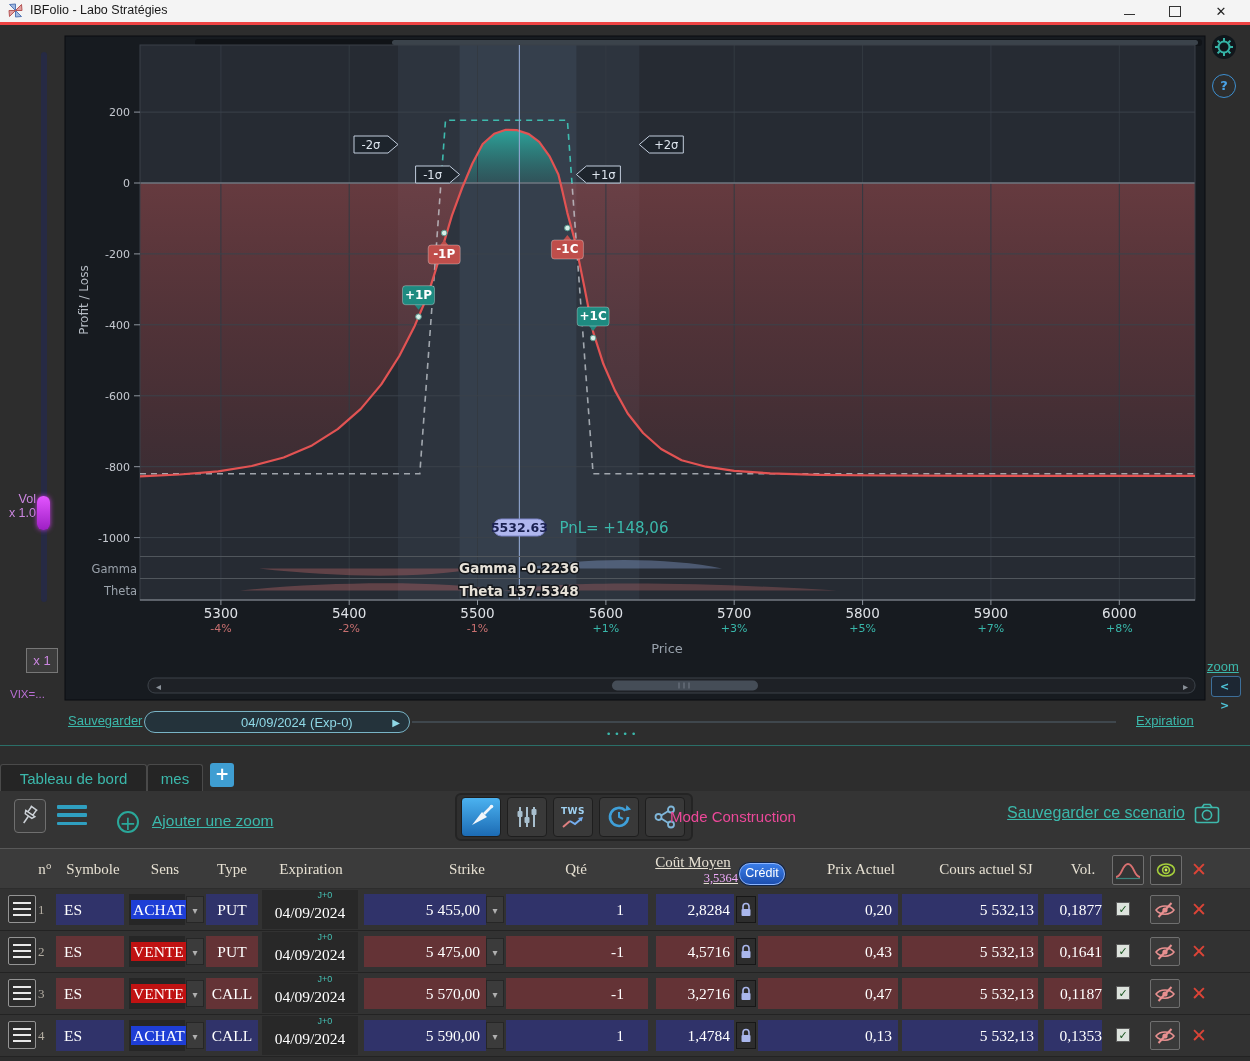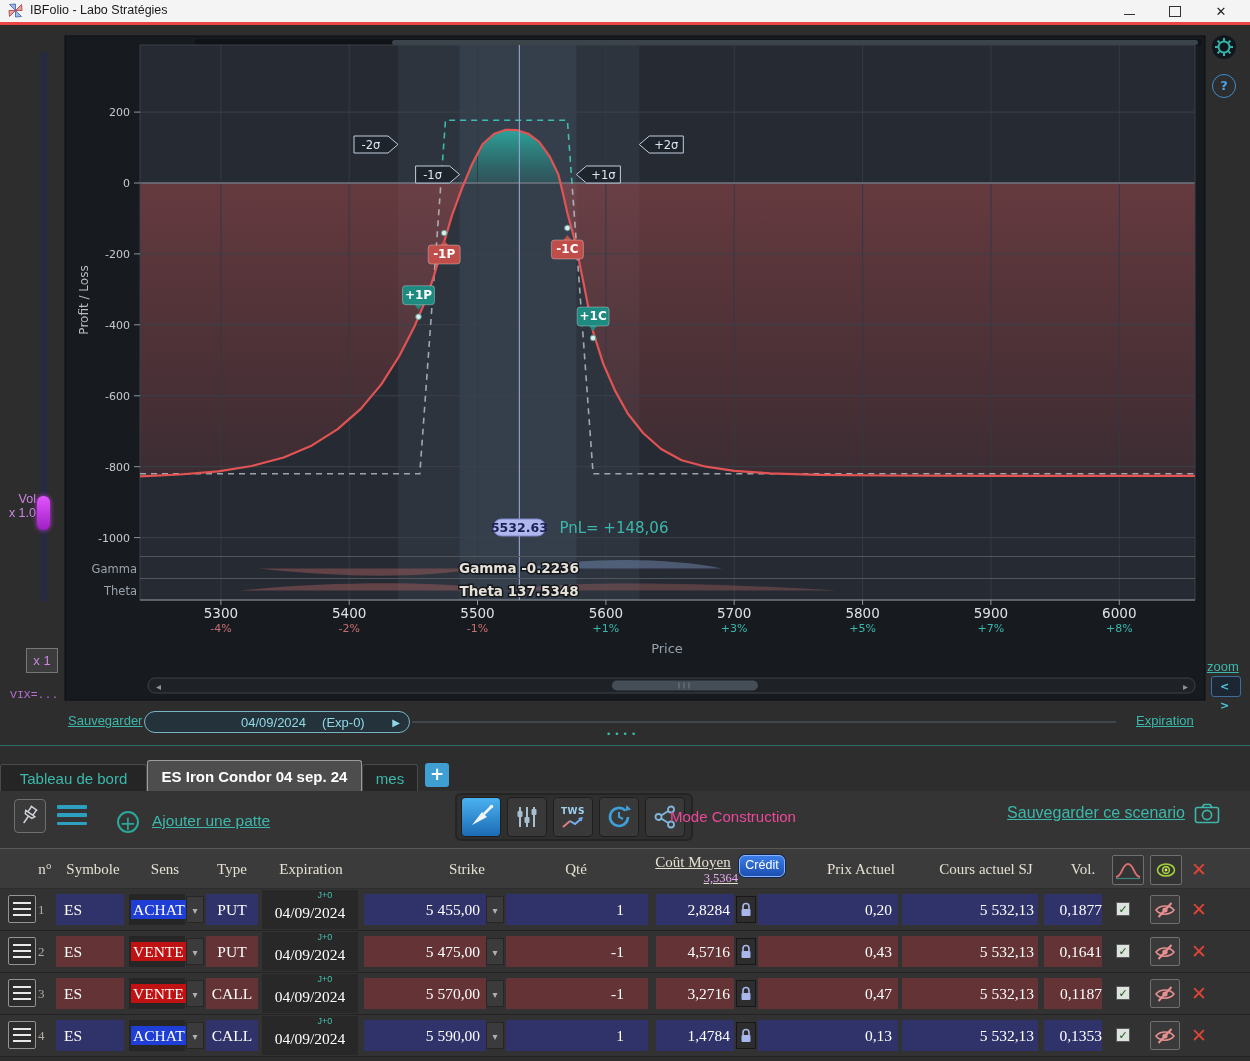--- a/index.html
+++ b/index.html
@@ -11,31 +11,31 @@
   .titlebar .ttext{position:absolute;left:30px;top:3px;font-size:12.5px;color:#1a1a1a;}
   .wbtn{position:absolute;top:0;width:46px;height:22px;display:flex;align-items:center;justify-content:center;color:#222;}
   .minbar{width:11px;height:1.5px;background:#333;margin-top:7px;}
   .maxbox{width:10px;height:9px;border:1.2px solid #333;}
   .closex{font:13px "DejaVu Sans",sans-serif;color:#222;}
   
   .vollabel{position:absolute;left:0px;top:492px;width:36px;text-align:right;color:#cb86e0;font-size:12.5px;line-height:14px;z-index:10;}
   .voltrack{position:absolute;left:41px;top:52px;width:6px;height:550px;background:#262a44;border-radius:3px;z-index:10;}
   .volhandle{position:absolute;left:-4px;top:444px;width:13px;height:34px;border-radius:6px;background:linear-gradient(#e355ff,#9d1fc4);box-shadow:0 0 5px #c23ae0;}
   .x1btn{position:absolute;left:26px;top:648px;width:30px;height:23px;border:1px solid #777;background:#3c3c3c;color:#cb86e0;font-size:13px;text-align:center;line-height:23px;z-index:10;}
-  .vix{position:absolute;left:10px;top:688px;color:#b96fd4;font-size:11.5px;z-index:10;font-family:Liberation Mono, monospace;}
+  .vix{position:absolute;left:10px;top:688px;color:#b96fd4;font-size:11.5px;z-index:10;}
   
   .gearbtn{position:absolute;left:1211px;top:34px;width:26px;height:26px;z-index:10;}
   .helpbtn{position:absolute;left:1212px;top:74px;width:22px;height:22px;border:1.6px solid #3d8fd0;border-radius:50%;color:#4aa3e8;font:bold 13px/22px "DejaVu Sans",sans-serif;text-align:center;z-index:10;}
   .zoomlink{position:absolute;left:1207px;top:659px;font-size:13px;color:#3bb8ab;text-decoration:underline;z-index:10;}
   .zoombtn{position:absolute;left:1211px;top:676px;width:28px;height:19px;border:1.6px solid #3d6f9a;border-radius:3px;background:#1d2733;color:#4ec4d8;font:bold 11px/19px "DejaVu Sans",sans-serif;text-align:center;letter-spacing:3px;z-index:10;}
   
   .nowlink{position:absolute;left:68px;top:713px;font-size:13px;color:#3bb8ab;text-decoration:underline;z-index:10;}
   .datepill{position:absolute;left:144px;top:711px;width:264px;height:20px;border:1.5px solid #79b4c6;border-radius:11px;background:#24333b;color:#8fd8e6;font-size:13px;z-index:10;display:flex;align-items:center;}
   .datepill .dp-date{margin-left:96px;}
-  .datepill .dp-exp{margin-left:16px;}
+  .datepill .dp-exp{margin-left:4px;}
   .datepill .dp-play{margin-left:auto;margin-right:9px;font-size:10px;color:#8fd8e6;}
   .timetrack{position:absolute;left:412px;top:721px;width:704px;height:2px;background:#4a5660;opacity:.65;z-index:9;}
   .explink{position:absolute;left:1136px;top:713px;font-size:13px;color:#3bb8ab;text-decoration:underline;z-index:10;}
   .dotsep{position:absolute;left:606px;top:729px;color:#3bb8ab;font:9px "DejaVu Sans",sans-serif;letter-spacing:3px;z-index:10;}
   .tealline{position:absolute;left:0;top:745px;width:1250px;height:1px;background:#2a6f68;z-index:9;}
   
   .tabstrip{position:absolute;left:0;top:758px;width:1250px;height:33px;border-bottom:1px solid #7a7a7a;display:flex;align-items:flex-end;z-index:10;}
   .tab{height:27px;line-height:27px;text-align:center;background:#252525;color:#3bb8ab;font-size:15px;border:1px solid #4a4a4a;border-bottom:none;border-radius:3px 3px 0 0;box-sizing:border-box;}
   .tab.active{height:32px;line-height:32px;background:#4d4d4d;color:#fff;font-weight:bold;border:1px solid #9b9b9b;border-bottom:none;position:relative;margin-bottom:-1px;}
   .addtab{width:24px;height:24px;margin:0 0 4px 7px;background:#3f9ed2;border-radius:3px;color:#fff;font:bold 17px/23px "DejaVu Sans",sans-serif;text-align:center;}
@@ -51,21 +51,21 @@
   .ibtn.active{background:linear-gradient(#4bb2f0,#1c6bb4);}
   .twstxt{font:bold 9px "DejaVu Sans",sans-serif;color:#9fd0f0;letter-spacing:.5px;}
   .modetxt{position:absolute;left:670px;top:17px;font-size:15px;color:#ec4899;}
   .savelink{position:absolute;left:940px;top:13px;width:245px;text-align:right;font-size:16px;color:#3bb8ab;text-decoration:underline;}
   .camicon{position:absolute;left:1194px;top:11px;}
   
   .thead{position:absolute;left:0;top:848px;width:1250px;height:40px;background:#3b3b3b;border-top:1px solid #585858;box-sizing:border-box;z-index:10;}
   .h{position:absolute;top:0;height:40px;line-height:40px;font-family:"Liberation Serif",serif;font-size:15px;color:#e6e0d2;text-align:center;}
   .hcost{position:absolute;left:640px;top:5px;width:106px;text-align:center;font-family:"Liberation Serif",serif;font-size:15px;color:#e6e0d2;line-height:16px;text-decoration:underline;}
   .hcostv{font-size:12.5px;color:#f0abfc;text-align:right;padding-right:8px;}
-  .creditbtn{position:absolute;left:739px;top:6px;width:44px;height:20px;border:1px solid #8ab4ff;border-radius:6px;background:linear-gradient(#3a7de8,#1c4fb0);color:#fff;font-size:12.5px;text-align:center;line-height:19px;box-shadow:0 0 0 1px #10264e;}
+  .creditbtn{position:absolute;left:739px;top:14px;width:44px;height:20px;border:1px solid #8ab4ff;border-radius:11px;background:linear-gradient(#3a7de8,#1c4fb0);color:#fff;font-size:12.5px;text-align:center;line-height:19px;box-shadow:0 0 0 1px #10264e;}
   .hicon{position:absolute;top:6px;width:30px;height:28px;border:1px solid #6f6f6f;border-radius:2px;background:#343434;display:flex;align-items:center;justify-content:center;}
   .hx{position:absolute;left:1188px;top:0;width:22px;height:40px;color:#dc4437;font:bold 19px/40px "DejaVu Sans",sans-serif;text-align:center;}
   .rows{position:absolute;left:0;top:889px;width:1250px;z-index:10;}
   .row{position:relative;width:1250px;height:41px;background:#323232;border-bottom:1px solid #232323;box-sizing:content-box;}
   .rmenu{position:absolute;left:8px;top:6px;width:28px;height:28px;border:1px solid #949494;border-radius:2px;background:#2c2c2c;display:flex;flex-direction:column;justify-content:center;box-sizing:border-box;padding:0 4px;}
   .rmenu i{display:block;height:2.5px;background:#e8e8e8;margin:1.8px 0;}
   .rnum{position:absolute;left:38px;top:0;height:41px;line-height:41px;font-family:"Liberation Serif",serif;font-size:13px;color:#b3ada2;}
   .cell{position:absolute;top:5px;height:31px;line-height:31px;font-family:"Liberation Serif",serif;font-size:15.5px;color:#fff;box-sizing:border-box;}
   .buy{background:#30336a;}  .sell{background:#643336;}
   .sym{left:56px;width:68px;padding-left:8px;}
@@ -286,41 +286,40 @@
     <span class="dp-exp">(Exp-0)</span>
     <span class="dp-play">▶</span>
   </div>
   <div class="timetrack"></div>
   <a class="explink">Expiration</a>
   <div class="dotsep">••••</div>
   <div class="tealline"></div>
 
   <div class="tabstrip" id="tabs">
       <div class="tab" style="width: 147px;">Tableau de bord</div>
-      <div class="tab active" style="width: 215px;">ES Iron Condor 04 sep. 24</div>
       <div class="tab" style="width: 56px;">mes</div>
       <div class="addtab">+</div>
     </div>
 
   <div class="toolbar">
     <div class="pinbtn">
       <svg width="22" height="24" fill="none" stroke="#cdd2d8" stroke-width="1.5">
           <g transform="rotate(35 11 10)">
             <path d="M7 3h8M8 3.5v6M14 3.5v6M5.5 9.5h11l-1.5 3h-8z"></path>
             <path d="M11 12.5V21"></path>
           </g>
         </svg>
     </div>
     <div class="hamb">
         <i></i>
         <i></i>
         <i></i>
       </div>
     <div class="addcirc">+</div>
-    <a class="addleg">Ajouter une patte</a>
+    <a class="addleg">Ajouter une zoom</a>
     <div class="icongroup">
       <div class="ibtn active">
         <svg width="28" height="28">
             <path d="M5 22 L15 9 L20 14 Z" fill="#f2f6fa"></path>
             <path d="M17 11 L24 4" stroke="#f2f6fa" stroke-width="2.6"></path>
             <circle cx="24.5" cy="3.5" r="1.8" fill="#f2f6fa"></circle>
           </svg>
       </div>
       <div class="ibtn">
         <svg width="26" height="26">

